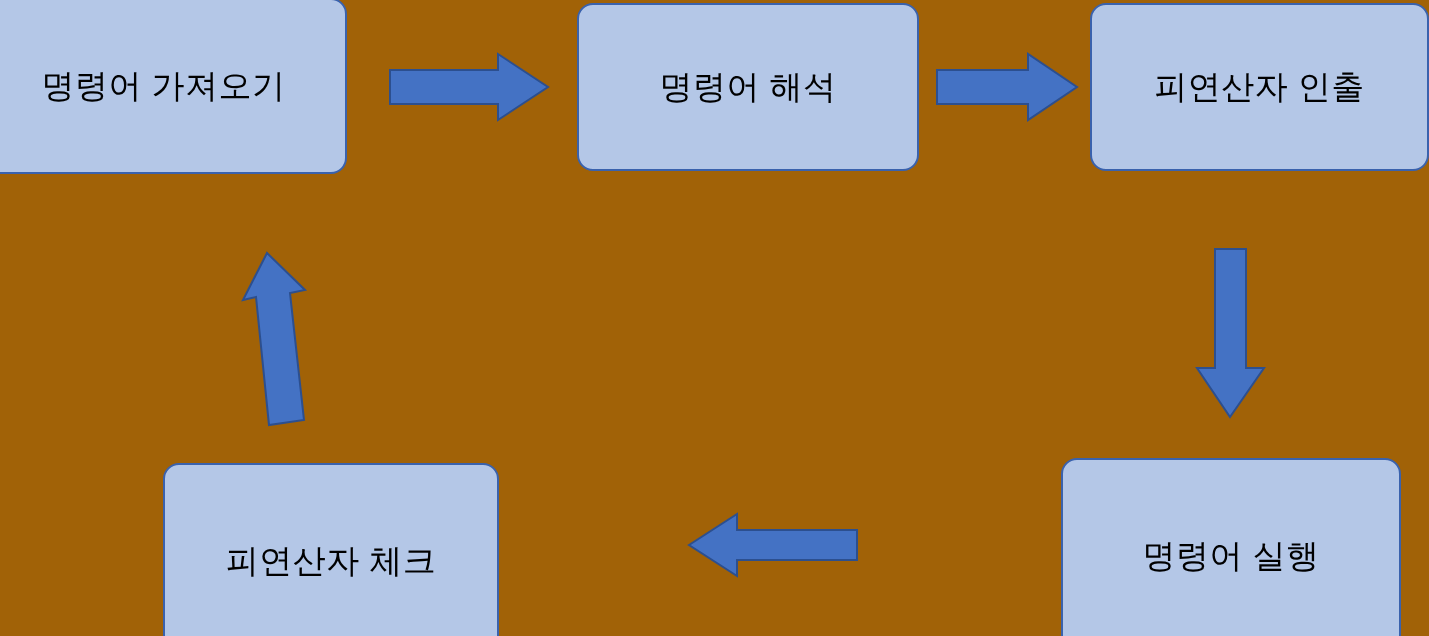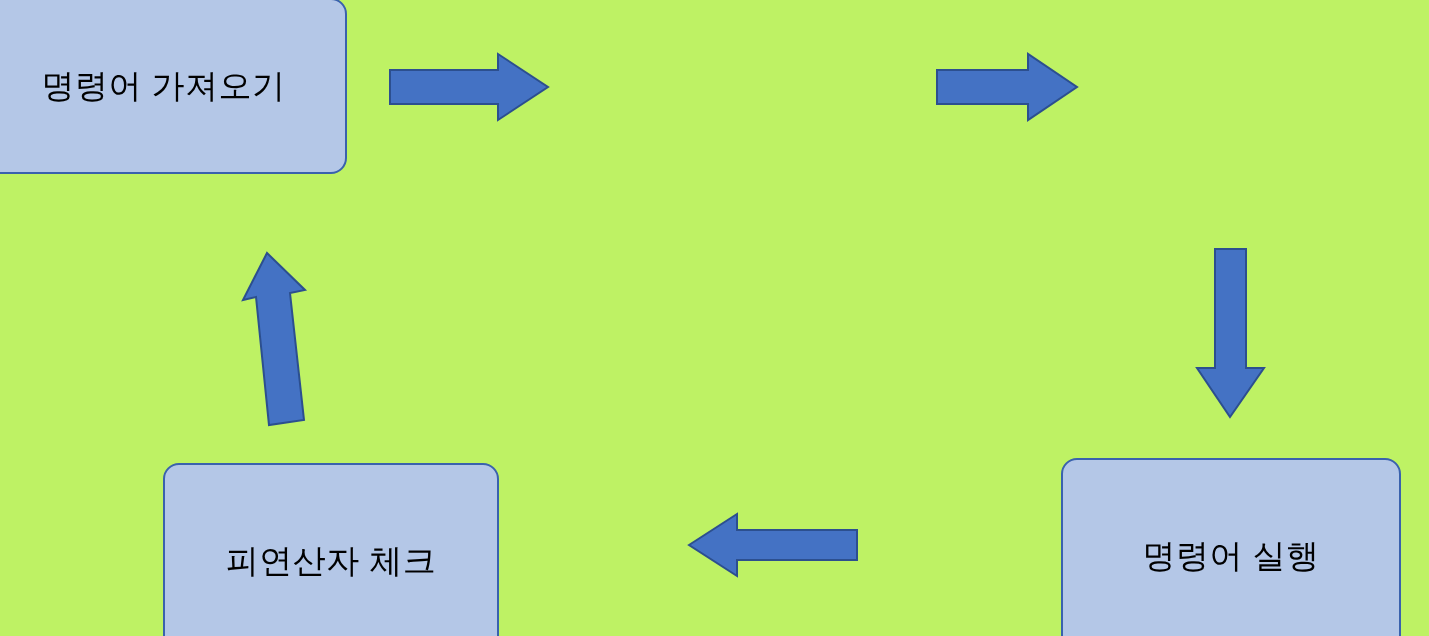--- a/index.html
+++ b/index.html
@@ -5,21 +5,21 @@
 <style>
   html, body {
     margin: 0;
     padding: 0;
     background: #000000;
   }
   #canvas {
     position: relative;
     width: 1429px;
     height: 636px;
-    background: #bef264;
+    background: #a16207;
     overflow: hidden;
     font-family: "Liberation Sans", "DejaVu Sans", sans-serif;
   }
   .node {
     position: absolute;
     box-sizing: border-box;
     background: #b4c7e7;
     border: 2px solid #3a62ad;
     border-radius: 16px;
     display: flex;
@@ -56,21 +56,27 @@
 </style>
 </head>
 <body>
 
 <div id="canvas">
 
   <div class="node" id="node-fetch">
     <span class="node-label">명령어 가져오기</span>
   </div>
 
+  <div class="node" id="node-decode">
+    <span class="node-label">명령어 해석</span>
+  </div>
 
+  <div class="node" id="node-operand">
+    <span class="node-label">피연산자 인출</span>
+  </div>
 
   <div class="node" id="node-execute">
     <span class="node-label">명령어 실행</span>
   </div>
 
   <div class="node" id="node-interrupt">
     <span class="node-label">피연산자 체크</span>
   </div>
 
   <svg class="arrow-svg" id="arrow-1" style="left:389px; top:53px; width:160px; height:68px;" viewBox="0 0 160 68" width="160" height="68">

